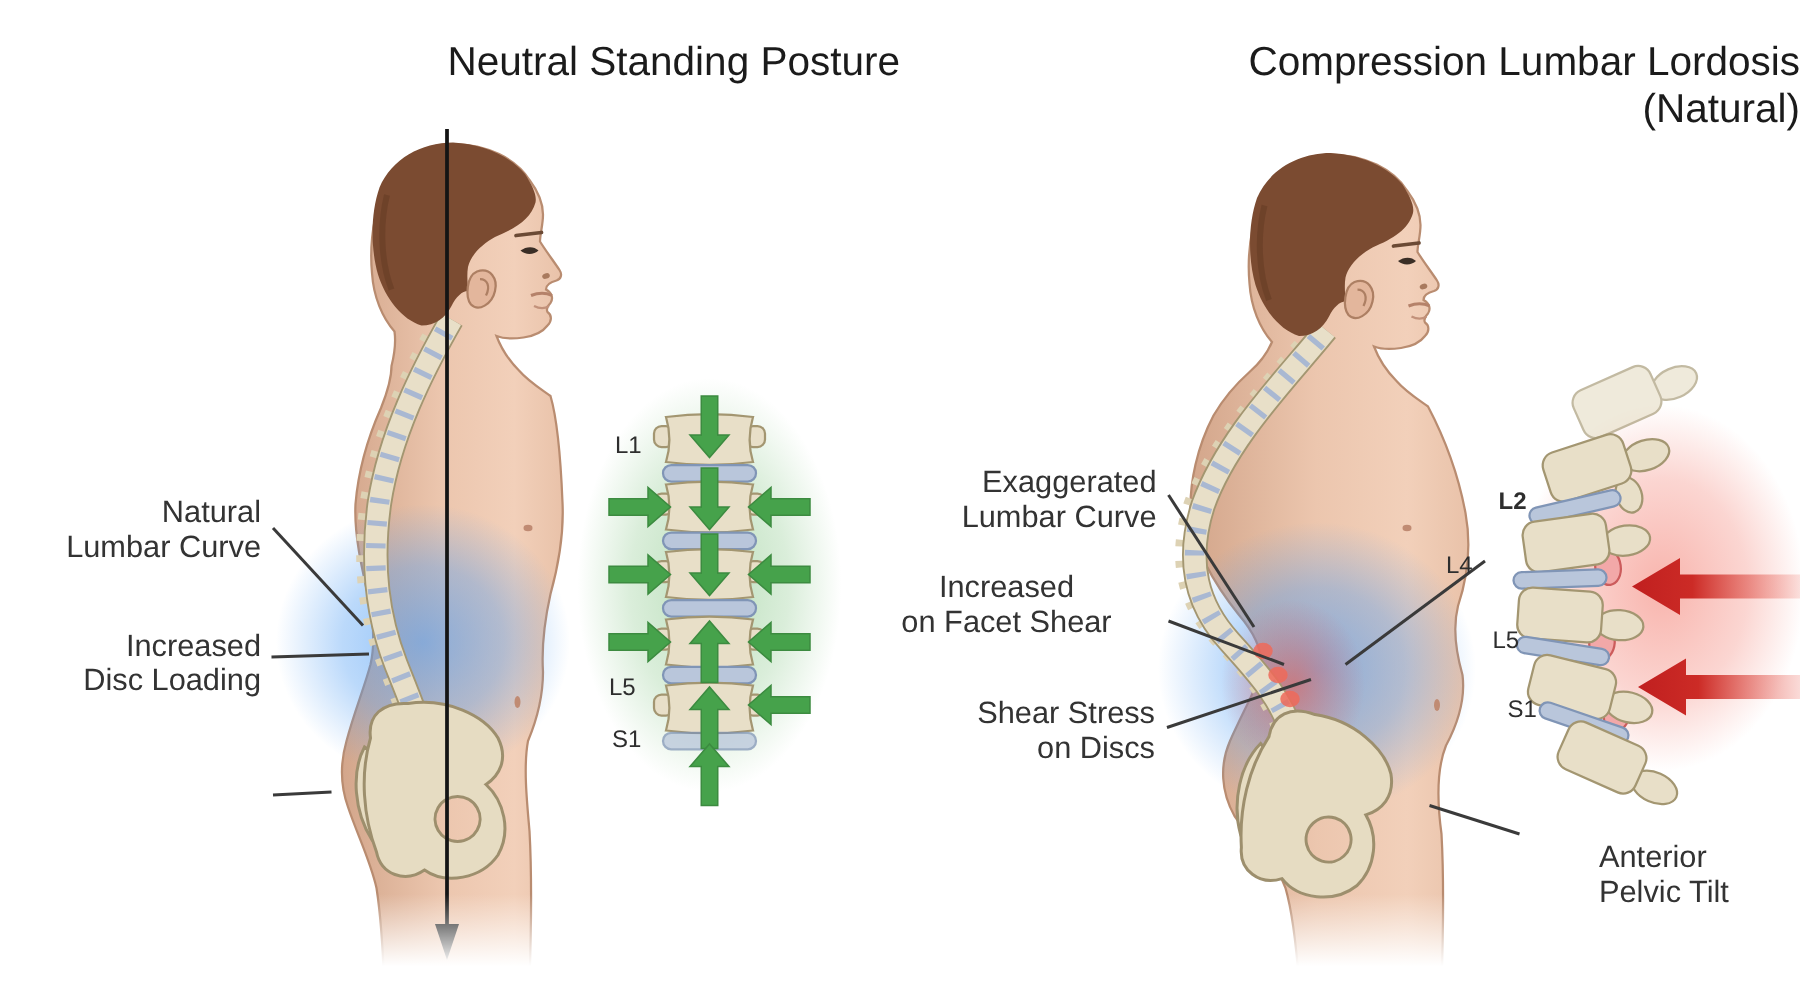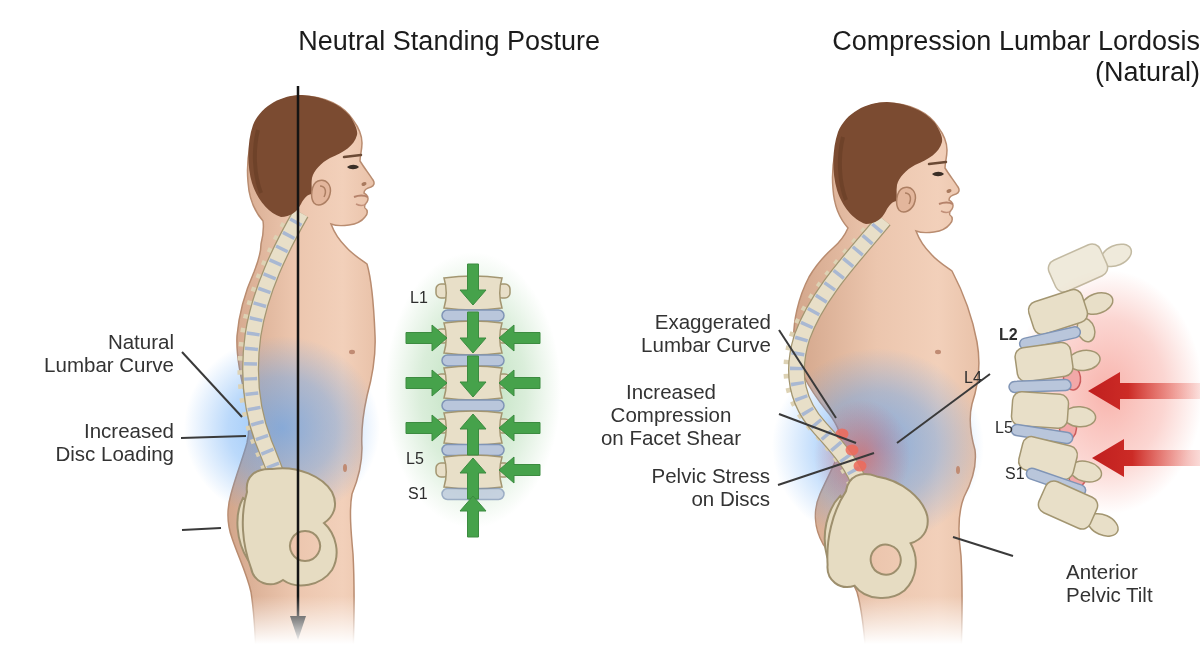--- a/index.html
+++ b/index.html
@@ -260,25 +260,24 @@
   <div>Increased</div>
       <div>Disc Loading</div>
 </div>
 
 <div class="callout r" style="left:611px;width:160px;top:310px;">
   <div>Exaggerated</div>
       <div>Lumbar Curve</div>
 </div>
 <div class="callout r" style="left:586px;width:170px;top:380px;text-align:center;">
   <div>Increased</div>
-      <div>Compression</div>
       <div>on Facet Shear</div>
 </div>
 <div class="callout r" style="left:610px;width:160px;top:464px;">
-  <div>Pelvic Stress</div>
+  <div>Shear Stress</div>
       <div>on Discs</div>
 </div>
 <div class="callout l" style="left:1066px;width:150px;top:535px;margin-top:25px;">
   <div>Anterior</div>
       <div>Pelvic Tilt</div>
 </div>
 
 <div class="vlabel" style="left:410px;top:289px;">L1</div>
 <div class="vlabel" style="left:406px;top:450px;">L5</div>
 <div class="vlabel" style="left:408px;top:485px;">S1</div>

